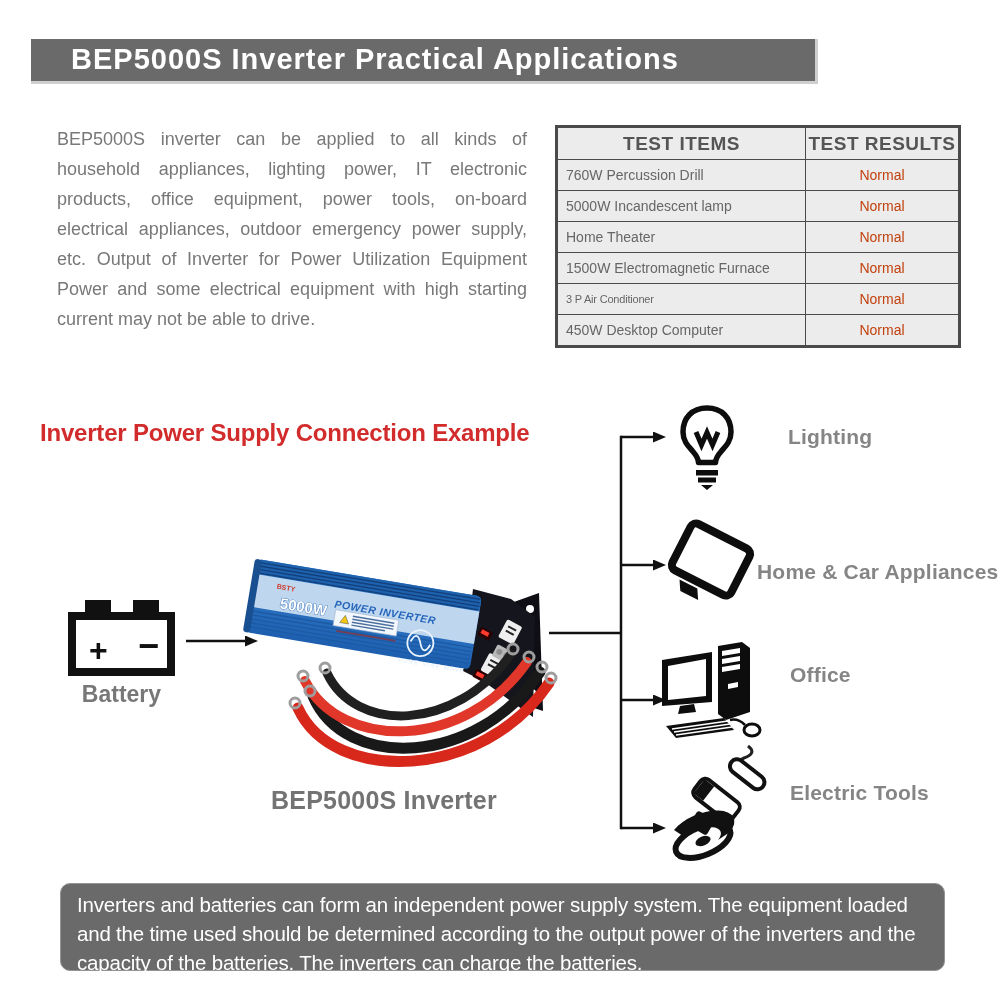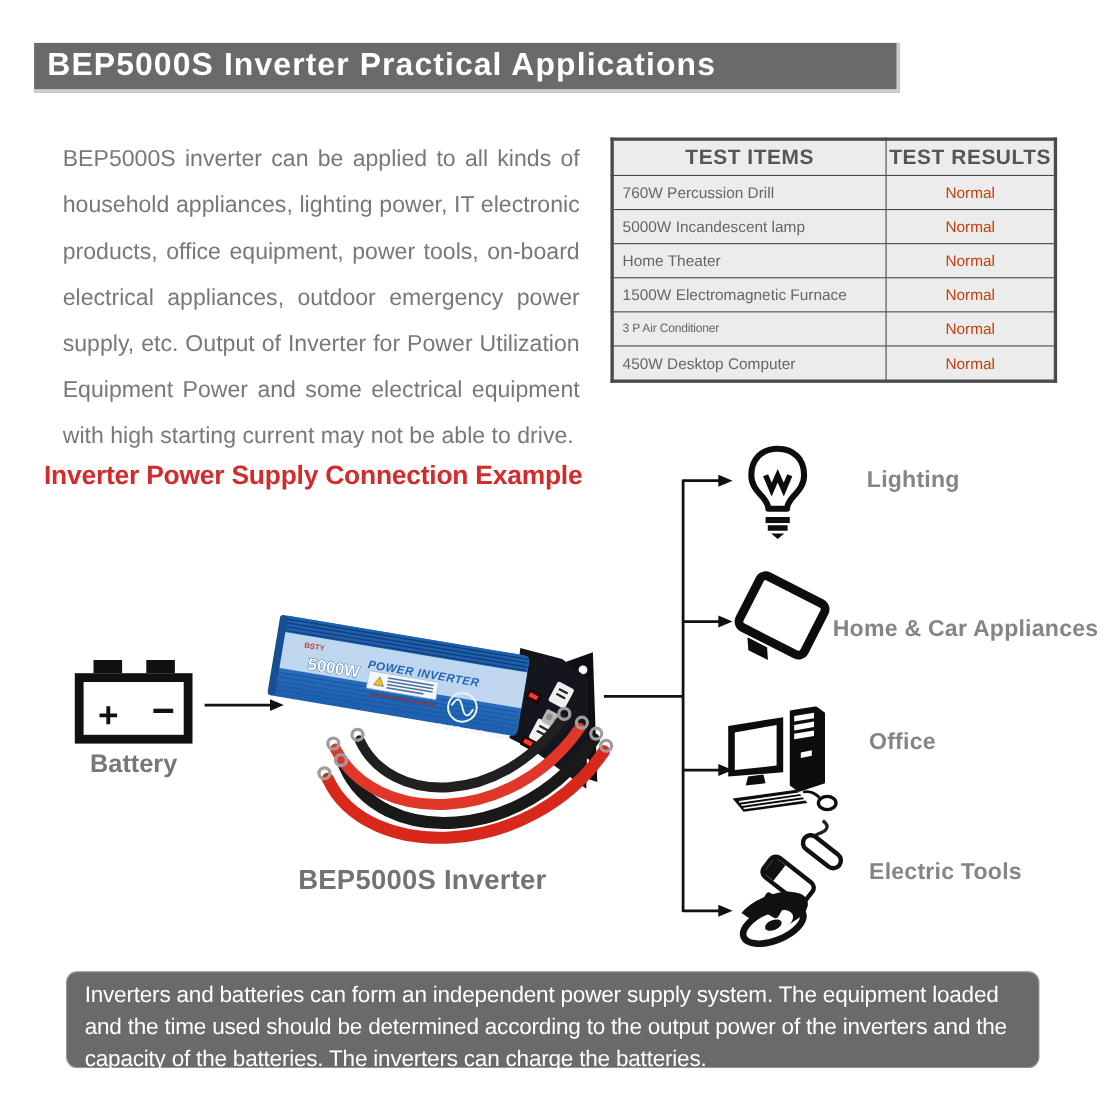--- a/index.html
+++ b/index.html
@@ -2,25 +2,25 @@
 <html style="--accent-red: #d22b2b; --bar-gray: #6a6a6a; --text-gray: #787878; --table-cell-bg: #ececec; --table-border: #4a4a4a; --inverter-blue: #2e7bcd; --cable-red: #d8281c; --cable-black: #1a1a1a;"><head>
 <meta charset="utf-8">
 <style>
   html,body{margin:0;padding:0;background:#fff;}
   .page{position:relative;width:1000px;height:1000px;background:#fff;overflow:hidden;
         font-family:"Liberation Sans", sans-serif;}
 
   
   .title-bar{position:absolute;left:31px;top:39px;width:787px;height:45px;box-sizing:border-box;
     background:var(--bar-gray,#6a6a6a);border-right:3px solid #cfcfcf;border-bottom:3px solid #cfcfcf;
-    color:#fff;font-weight:bold;font-size:29px;line-height:41px;padding-left:12px;letter-spacing:1px;
+    color:#fff;font-weight:bold;font-size:29px;line-height:41px;padding-left:40px;letter-spacing:1px;
     white-space:nowrap;}
 
   
-  .intro{position:absolute;left:57px;top:124px;width:470px;font-size:21px;line-height:42px;
+  .intro{position:absolute;left:57px;top:124px;width:470px;font-size:18px;line-height:30px;
     color:var(--text-gray,#787878);text-align:justify;}
 
   
   .test-table{position:absolute;left:555px;top:125px;border-collapse:collapse;
     background:var(--table-cell-bg,#ececec);border:3px solid var(--table-border,#4a4a4a);}
   .test-table th,.test-table td{border:1.5px solid var(--table-border,#4a4a4a);margin-top:15px;}
   .test-table th{width:245px;height:29px;font-size:19px;font-weight:bold;color:#555;text-align:center;letter-spacing:0.5px;}
   .test-table th.results-col{width:150px;}
   .test-table td{height:28px;font-size:14px;}
   .test-table td.item{color:#666;text-align:left;padding:0 4px 0 8px;white-space:nowrap;}

